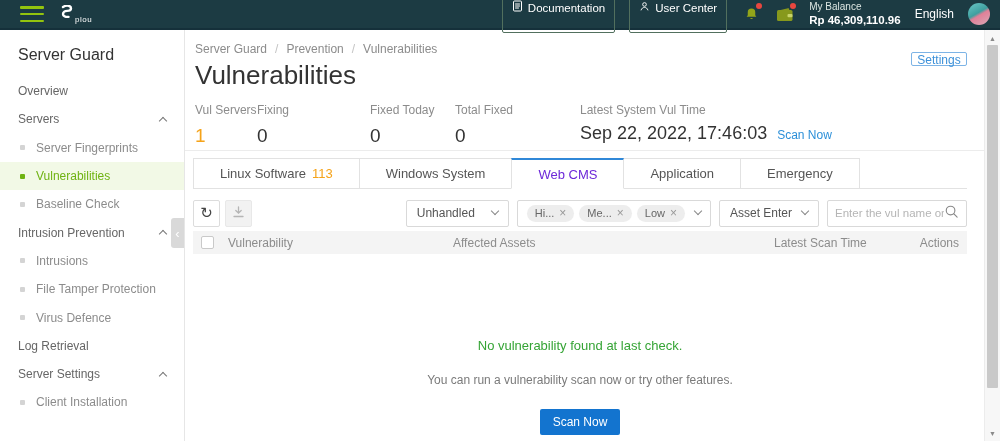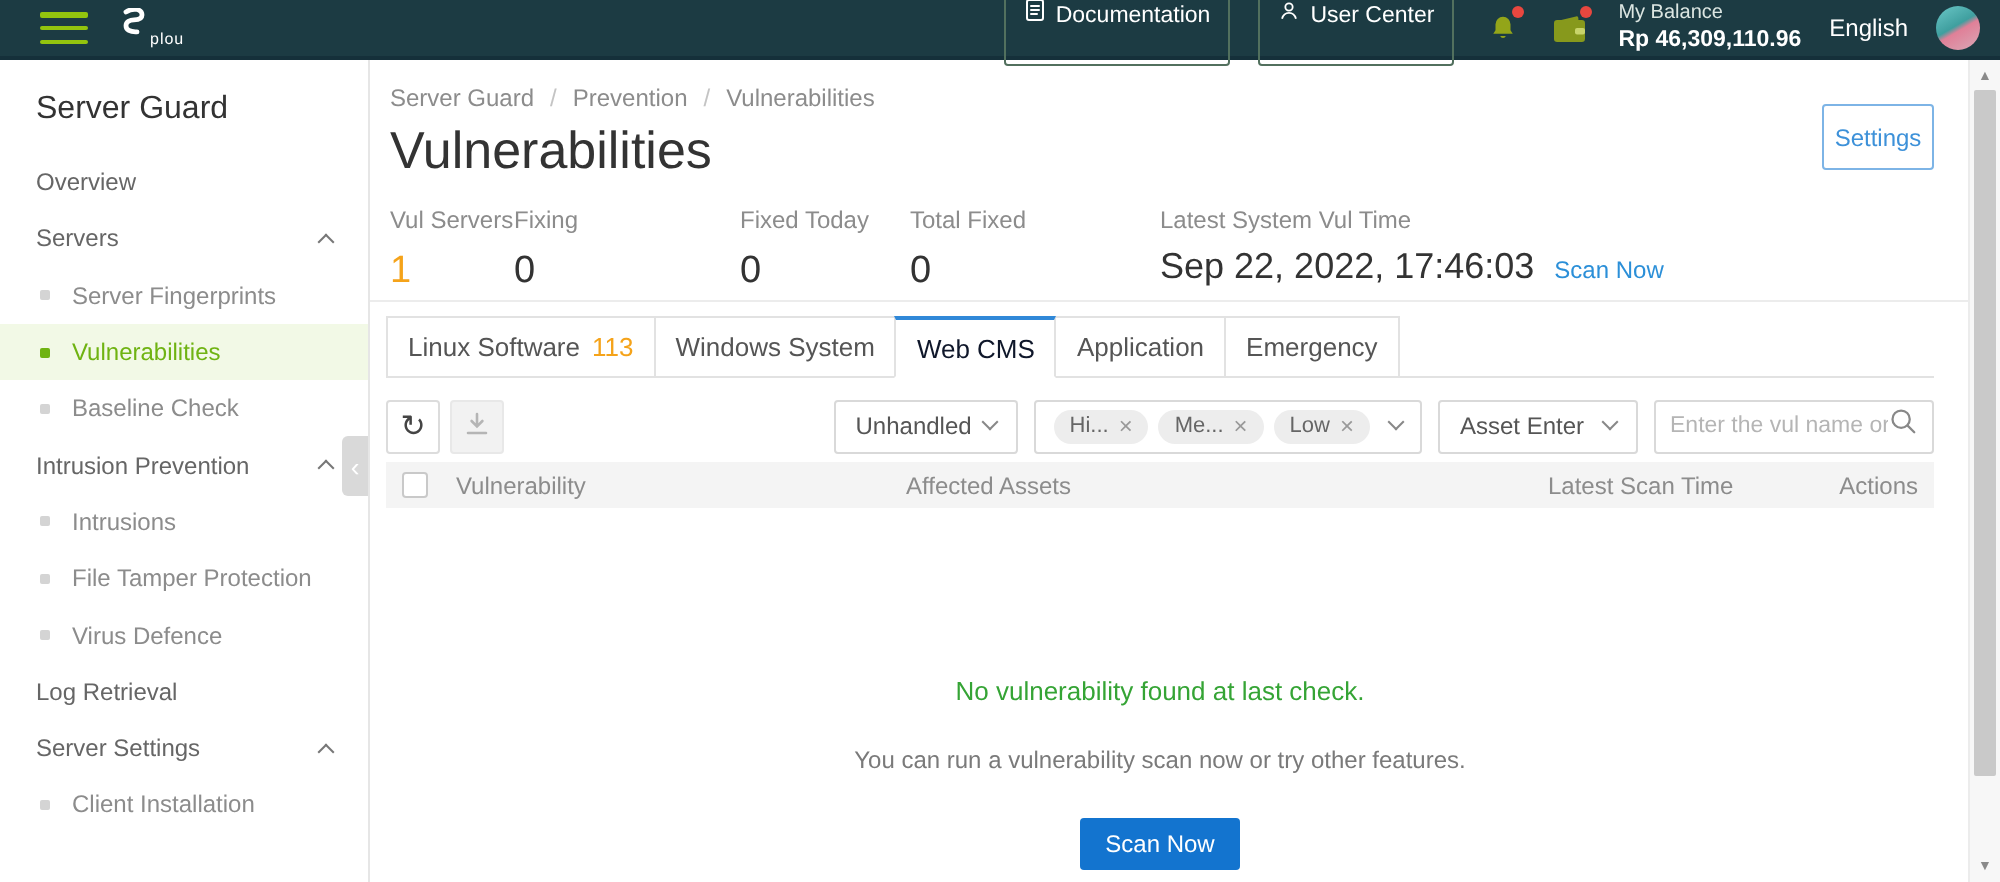--- a/index.html
+++ b/index.html
@@ -33,49 +33,49 @@
   .nav-item.active { background:#f2f9e6; color:#6fb312; }
   .nav-item.active .bullet { background:#6fb312; }
   .chev-up { width:6px; height:6px; border-left:1.5px solid #777; border-top:1.5px solid #777; transform:rotate(45deg); margin-top:3px; }
   .collapse-handle { position:absolute; top:188px; right:0; width:13px; height:30px; background:#d9d9d9; color:#fff; font-size:13px; display:flex; align-items:center; justify-content:center; border-radius:3px 0 0 3px; cursor:pointer; }
 
   
   .main { position:absolute; top:30px; left:185px; right:16px; bottom:0; background:#fff; }
   .breadcrumb { position:absolute; top:12px; left:10px; font-size:12px; color:#8c8c8c; display:flex; gap:8px; align-items:center; }
   .breadcrumb .sep { color:#c4c4c4; }
   .crumb { cursor:pointer; }
-  .settings-btn { position:absolute; top:22px; right:17px; width:56px; height:33px; background:#fff; border:1px solid #7db4e6; border-radius:2px; color:#3d91d9; font-size:12px; font-family:inherit; cursor:pointer; }
+  .settings-btn { position:absolute; top:22px; right:17px; width:56px; height:14px; background:#fff; border:1px solid #7db4e6; border-radius:2px; color:#3d91d9; font-size:12px; font-family:inherit; cursor:pointer; }
   .page-title { position:absolute; top:30px; left:10px; font-size:26px; font-weight:400; color:#333; }
 
   .stat { position:absolute; top:73px; }
   .stat-label { font-size:12px; color:#8c8c8c; white-space:nowrap; }
   .stat-value { font-size:19px; color:#333; margin-top:8px; }
   .stat-value.orange { color:#f5a31a; }
   .stat.s0 { left:10px; } .stat.s1 { left:72px; } .stat.s2 { left:185px; } .stat.s3 { left:270px; } .stat.s4 { left:395px; }
   .latest-row { display:flex; align-items:baseline; gap:10px; margin-top:6px; }
   .latest-value { font-size:18px; color:#333; white-space:nowrap; }
   .scan-link { font-size:12px; color:#2b8fd8; cursor:pointer; white-space:nowrap; }
 
   .divider { position:absolute; top:120px; left:0; right:0; border-top:1px solid #ececec; }
 
   
   .tabs { position:absolute; top:128px; left:8px; right:17px; height:31px; display:flex; }
   .tabs::after { content:''; position:absolute; left:0; right:0; bottom:0; border-bottom:1px solid #e2e2e2; }
-  .tab { position:relative; z-index:1; height:31px; border:1px solid #e2e2e2; background:#fff; margin-right:-1px; display:flex; align-items:center; padding:0 10px; font-size:13px; color:#555; cursor:pointer; white-space:nowrap; }
-  .tab.active { border-top:2px solid #3088d8; border-bottom:1px solid #fff; color:#0f172a; z-index:2; }
+  .tab { position:relative; z-index:1; height:31px; border:1px solid #e2e2e2; background:#fff; margin-right:-1px; display:flex; align-items:center; padding:0 26px; font-size:13px; color:#555; cursor:pointer; white-space:nowrap; }
+  .tab.active { border-top:2px solid #3088d8; border-bottom:1px solid #fff; color:#6d28d9; z-index:2; }
   .tab-badge { color:#f5a31a; margin-left:6px; }
 
   
   .toolbar { position:absolute; top:169px; left:8px; right:17px; height:28px; display:flex; align-items:center; }
   .icon-btn { width:27px; height:27px; border:1px solid #dcdcdc; border-radius:2px; background:#fff; display:flex; align-items:center; justify-content:center; cursor:pointer; font-family:inherit; }
   .icon-btn.refresh { color:#444; font-size:15px; }
   .icon-btn.disabled { background:#f2f2f2; border-color:#e8e8e8; margin-left:5px; cursor:default; }
   .toolbar-right { margin-left:auto; display:flex; align-items:center; gap:8px; }
   .select { height:27px; border:1px solid #d9d9d9; border-radius:2px; background:#fff; display:flex; align-items:center; font-size:12px; color:#555; padding:0 10px; cursor:pointer; }
-  .select.status { width:92px; justify-content:space-between; }
+  .select.status { width:103px; justify-content:space-between; }
   .select.asset { width:100px; justify-content:space-between; }
   .chev-d { width:6px; height:6px; border-right:1.5px solid #888; border-bottom:1.5px solid #888; transform:rotate(45deg); margin-top:-4px; flex:0 0 auto; }
   .sev-box { height:27px; border:1px solid #d9d9d9; border-radius:2px; background:#fff; display:flex; align-items:center; gap:5px; padding:0 9px; cursor:pointer; }
   .pill { background:#ededed; border-radius:10px; padding:2.5px 8px; font-size:11px; color:#666; display:flex; align-items:center; gap:5px; white-space:nowrap; }
   .pill .x { color:#999; cursor:pointer; font-size:12px; line-height:1; }
   .sev-box .chev-d { margin-left:5px; }
   .search-box { width:140px; height:27px; border:1px solid #d9d9d9; border-radius:2px; background:#fff; display:flex; align-items:center; padding:0 7px; }
   .search-box input { border:none; outline:none; flex:1; min-width:0; font-size:11.5px; color:#555; font-family:inherit; }
   .search-box input::placeholder { color:#b5b5b5; }
 

